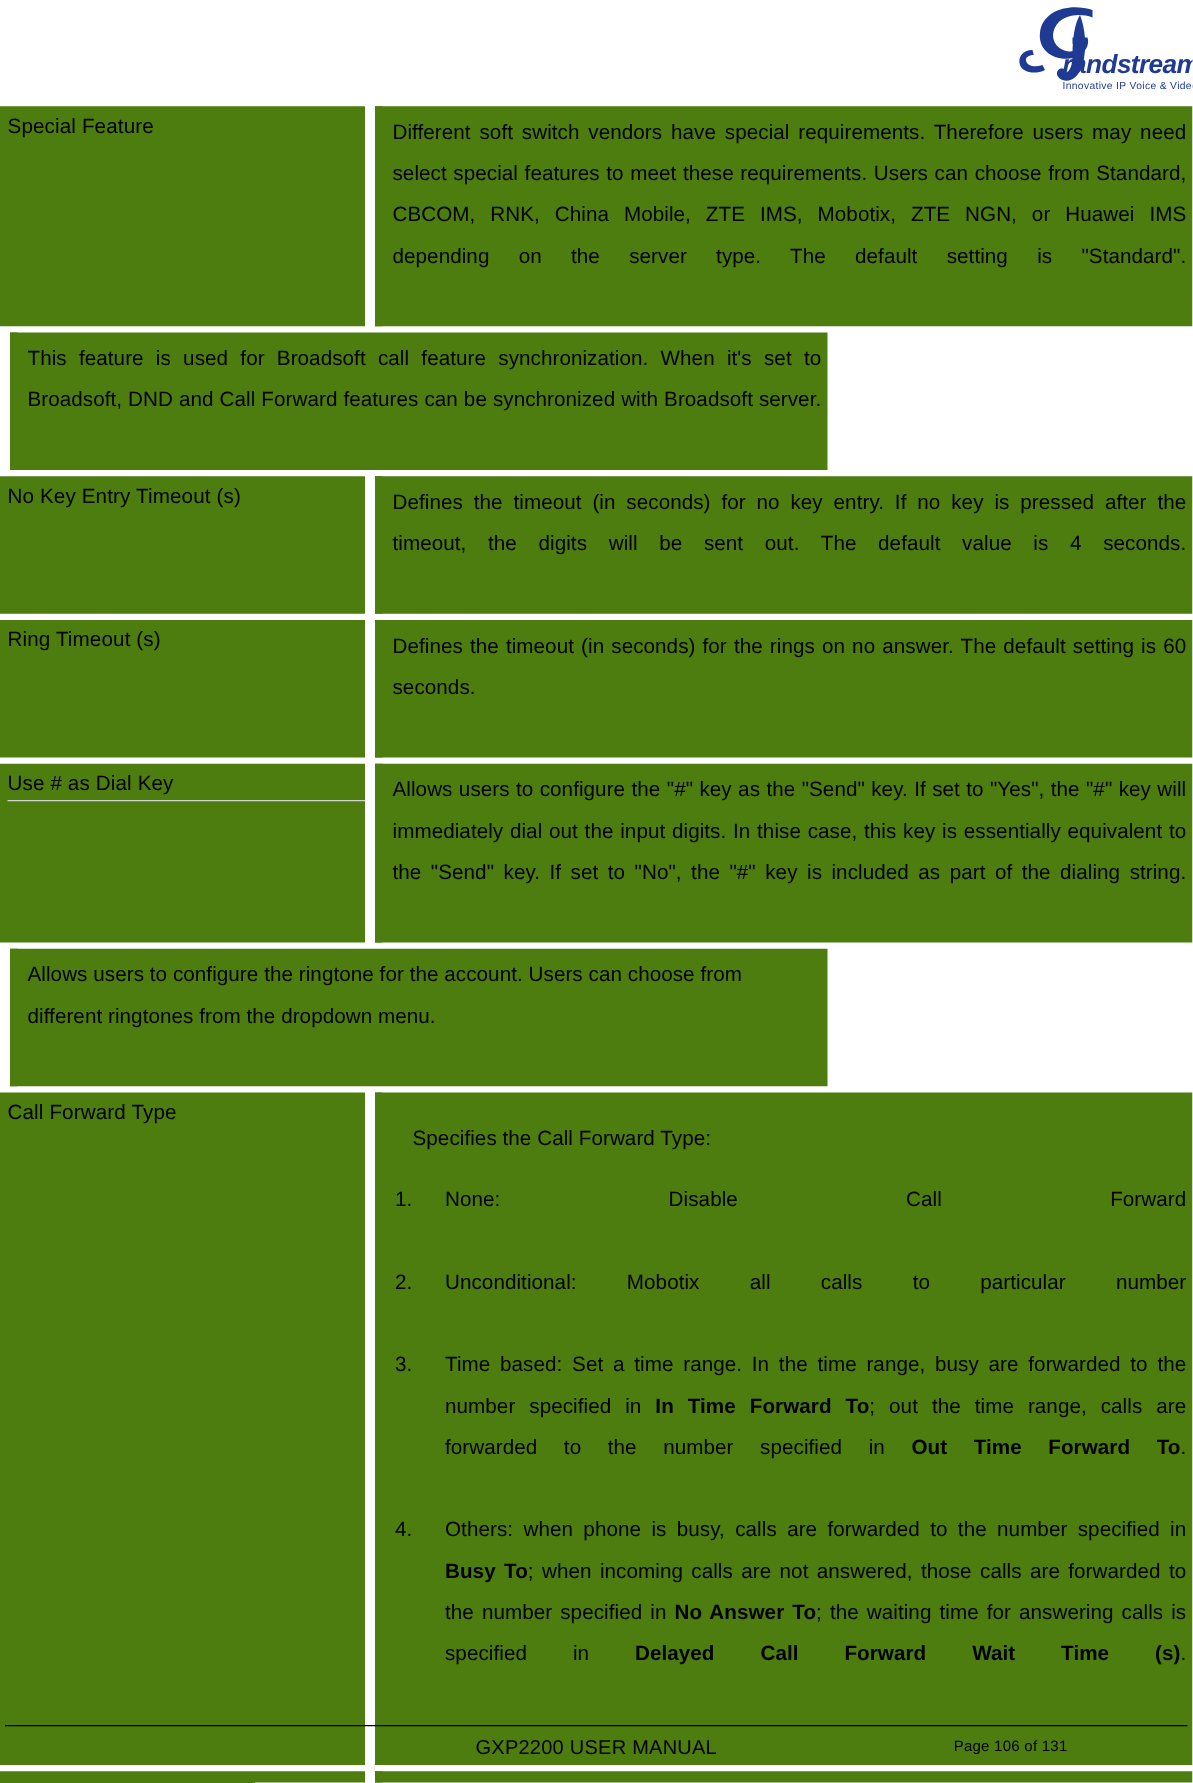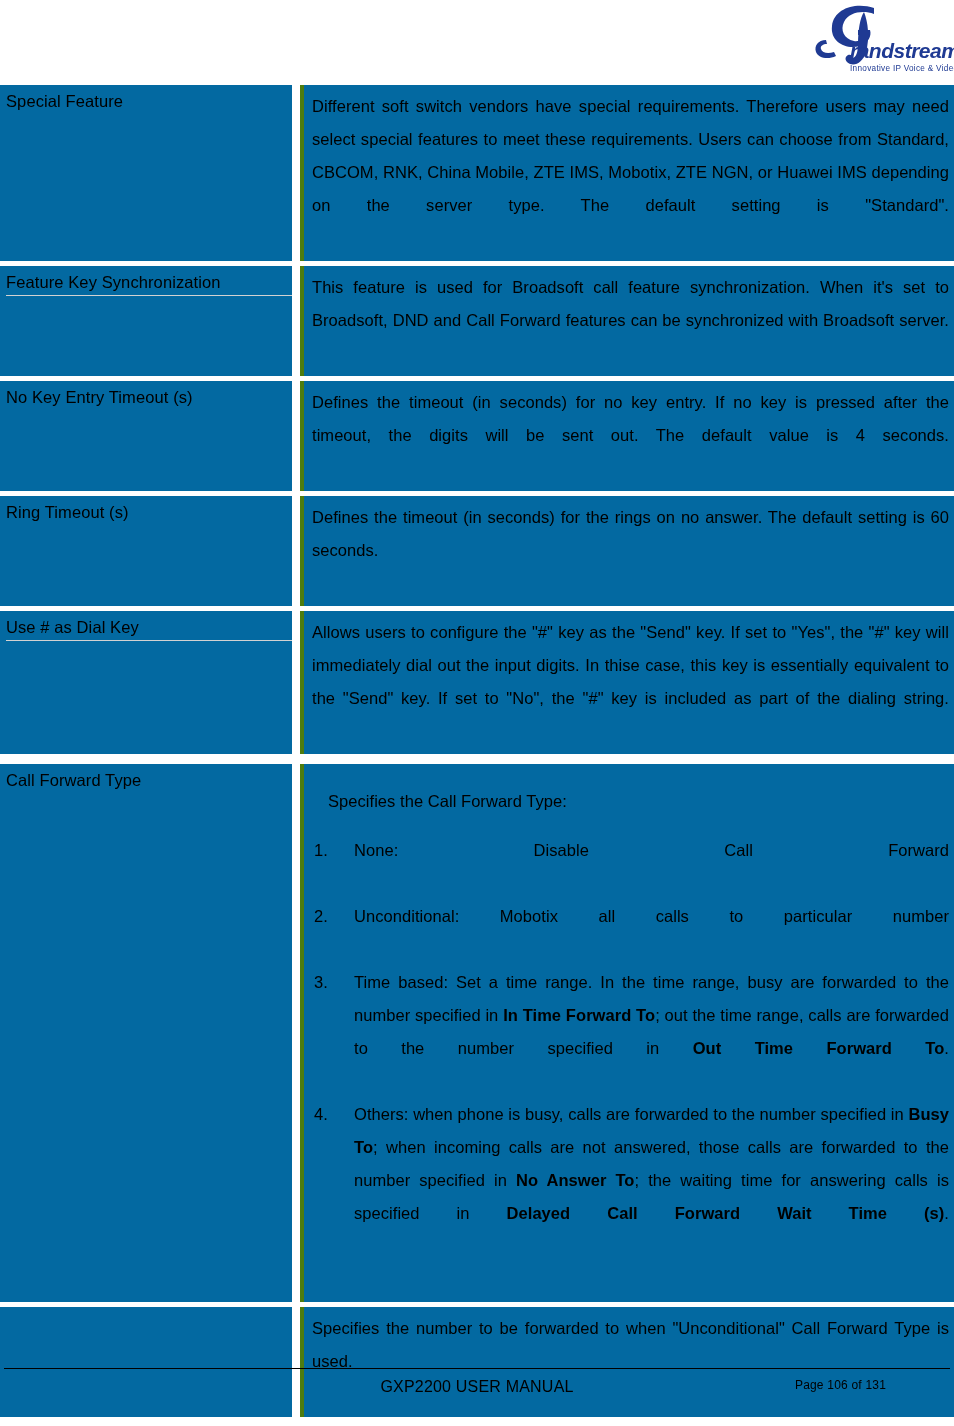--- a/index.html
+++ b/index.html
@@ -46,42 +46,42 @@
     left: 0;
     width: 954px;
   }
   .spec-row {
     display: flex;
     align-items: stretch;
     width: 954px;
     margin-bottom: 5px;
   }
   .cell {
-    background: #0369a1;
+    background: #4d7c0f;
     box-sizing: border-box;
   }
   .cell-label {
     width: 292px;
     flex: 0 0 292px;
     padding: 5px 0 6px 6px;
     font-size: 16.5px;
     line-height: 23px;
     letter-spacing: 0.1px;
   }
   .cell-desc {
     width: 654px;
     flex: 0 0 654px;
     margin-left: 8px;
     padding: 5px 5px 6px 8px;
     font-size: 16.5px;
     line-height: 33px;
     text-align: justify;
     text-justify: inter-word;
     letter-spacing: 0.05px;
-    border-left: 4px solid #4d7c0f;
+    border-left: 6px solid #4d7c0f;
   }
   .cell-desc:after {
     content: "";
     display: inline-block;
     width: 100%;
   }
   .cell-desc.no-justify,
   .cell-desc.no-justify p {
     text-align: left;
   }
@@ -124,24 +124,23 @@
     top: 0;
     width: 34px;
     text-align: left;
   }
   b { font-weight: bold; }
 
   
   .page-footer {
     position: absolute;
     left: 0;
-    bottom: 12px;
+    bottom: 0;
     width: 860px;
     height: 46px;
-    padding-left: 32px;
   }
   .footer-rule {
     position: absolute;
     top: 0;
     left: 4px;
     width: 946px;
     border-top: 1.5px solid #000000;
   }
   .footer-title {
     position: absolute;
@@ -183,24 +182,20 @@
 <div class="spec-table">
 
   <div class="spec-row">
     <div class="cell cell-label">
       <span>Special Feature</span>
     </div>
     <div class="cell cell-desc">Different soft switch vendors have special requirements. Therefore users may need select special features to meet these requirements. Users can choose from Standard, CBCOM, RNK, China Mobile, ZTE IMS, Mobotix, ZTE NGN, or Huawei IMS depending on the server type. The default setting is "Standard".</div>
   </div>
 
   <div class="spec-row">
-    <div class="cell cell-label">
-      <span>Feature Key Synchronization</span>
-      <span class="label-rule"></span>
-    </div>
     <div class="cell cell-desc">This feature is used for Broadsoft call feature synchronization. When it's set to Broadsoft, DND and Call Forward features can be synchronized with Broadsoft server.</div>
   </div>
 
   <div class="spec-row">
     <div class="cell cell-label">
       <span>No Key Entry Timeout (s)</span>
     </div>
     <div class="cell cell-desc">Defines the timeout (in seconds) for no key entry. If no key is pressed after the timeout, the digits will be sent out. The default value is 4 seconds.</div>
   </div>
 
@@ -213,20 +208,21 @@
 
   <div class="spec-row">
     <div class="cell cell-label">
       <span>Use # as Dial Key</span>
       <span class="label-rule"></span>
     </div>
     <div class="cell cell-desc">Allows users to configure the "#" key as the "Send" key. If set to "Yes", the "#" key will immediately dial out the input digits. In thise case, this key is essentially equivalent to the "Send" key. If set to "No", the "#" key is included as part of the dialing string.</div>
   </div>
 
   <div class="spec-row">
+    <div class="cell cell-desc no-justify">Allows users to configure the ringtone for the account. Users can choose from different ringtones from the dropdown menu.</div>
   </div>
 
   <div class="spec-row">
     <div class="cell cell-label">
       <span>Call Forward Type</span>
     </div>
     <div class="cell cell-desc no-justify">
       <p>Specifies the Call Forward Type:</p>
       <ol class="cfw-list" id="cfw-list">
           <li><span class="num">1.</span><span>None: Disable Call Forward</span></li>

